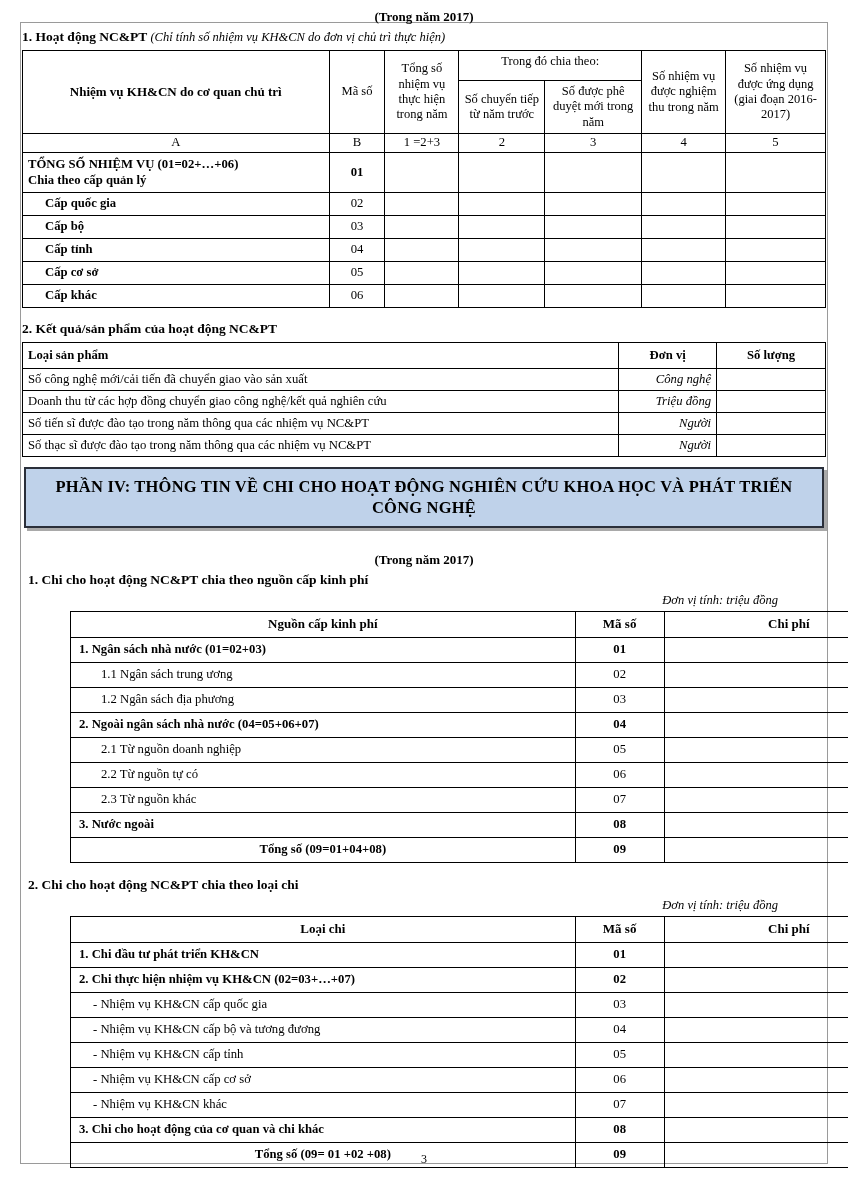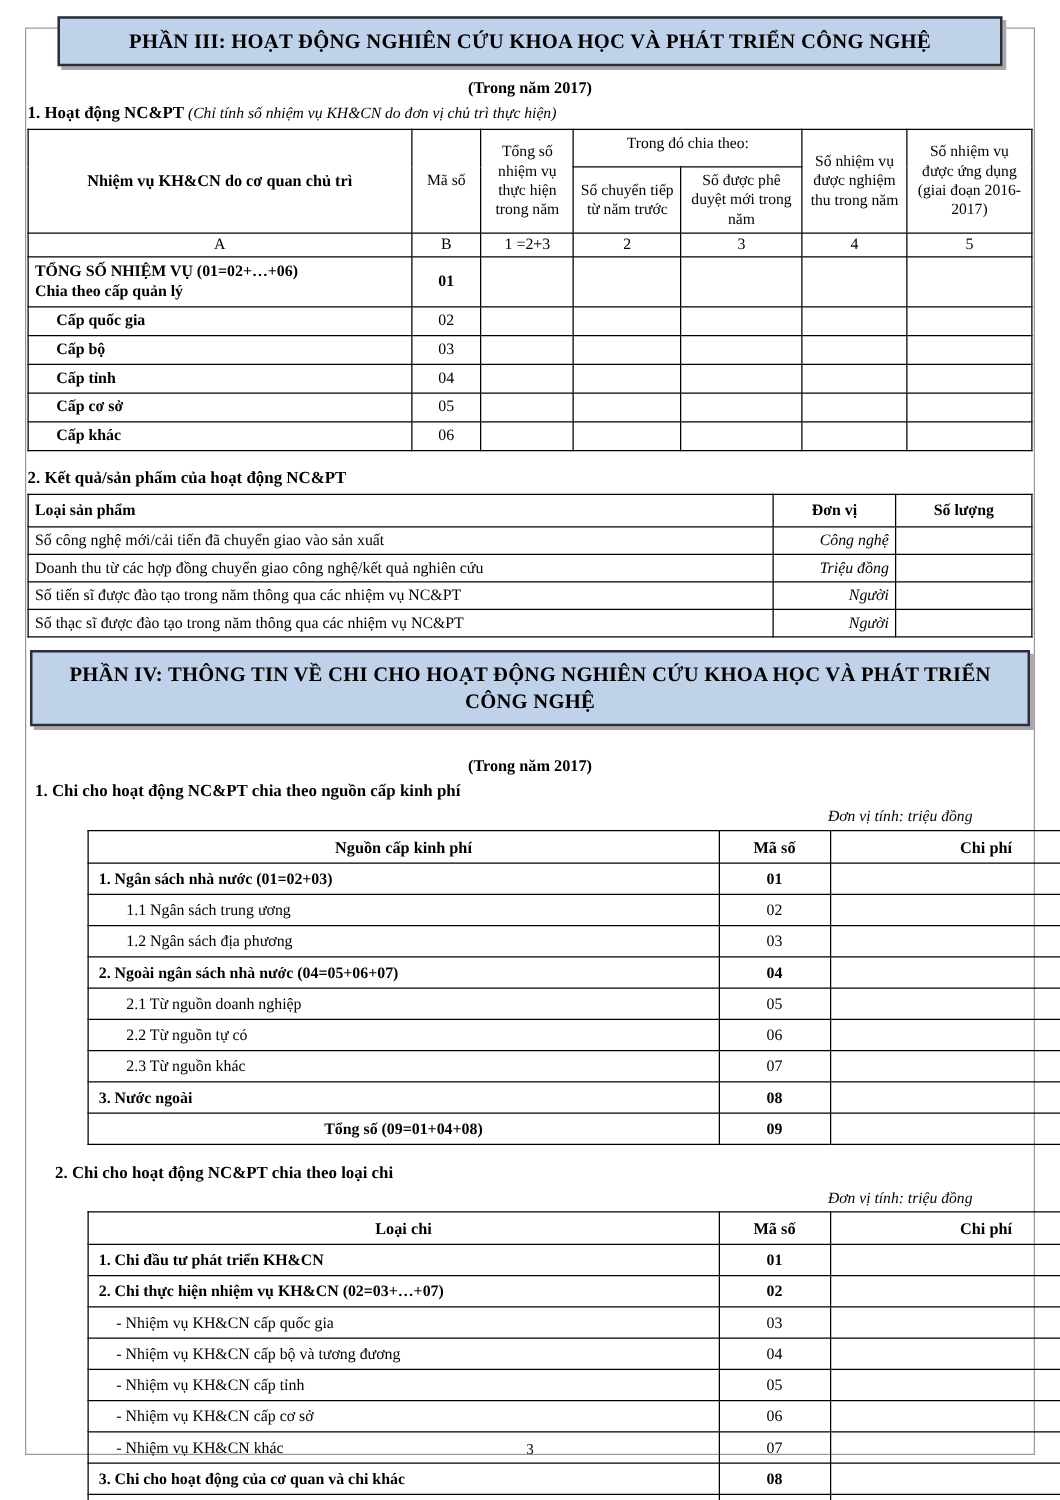--- a/index.html
+++ b/index.html
@@ -141,21 +141,20 @@
   }
 </style>
 </head>
 <body>
 
 <div class="page">
   <div class="page-frame"></div>
 
   <div class="content">
 
-    <div class="banner banner-3">PHẦN III: HOẠT ĐỘNG NGHIÊN CỨU KHOA HỌC VÀ PHÁT TRIỂN CÔNG NGHỆ</div>
     <div class="subtitle">(Trong năm 2017)</div>
 
     <div class="sec-title">
       <span>1. Hoạt động NC&amp;PT</span>
       <span class="note">(Chỉ tính số nhiệm vụ KH&amp;CN do đơn vị chủ trì thực hiện)</span>
     </div>
 
     <table class="tbl-1">
       <colgroup>
         <col style="width:307px">
@@ -347,21 +346,21 @@
           <td></td>
         </tr>
         <tr>
           <td class="sum">Tổng số (09=01+04+08)</td>
           <td class="t-center bold">09</td>
           <td></td>
         </tr>
       </tbody>
     </table>
 
-    <div class="sec-title" style="padding-left:22px;margin-top:14px">2. Chi cho hoạt động NC&amp;PT chia theo loại chi</div>
+    <div class="sec-title" style="padding-left:6px;margin-top:14px">2. Chi cho hoạt động NC&amp;PT chia theo loại chi</div>
     <div class="unit-note">Đơn vị tính: triệu đồng</div>
 
     <table class="tbl-money tbl-narrow">
       <colgroup>
           <col style="width:425px">
           <col style="width:75px">
           <col style="width:210px">
         </colgroup>
       <tbody>
         <tr class="hdr">

